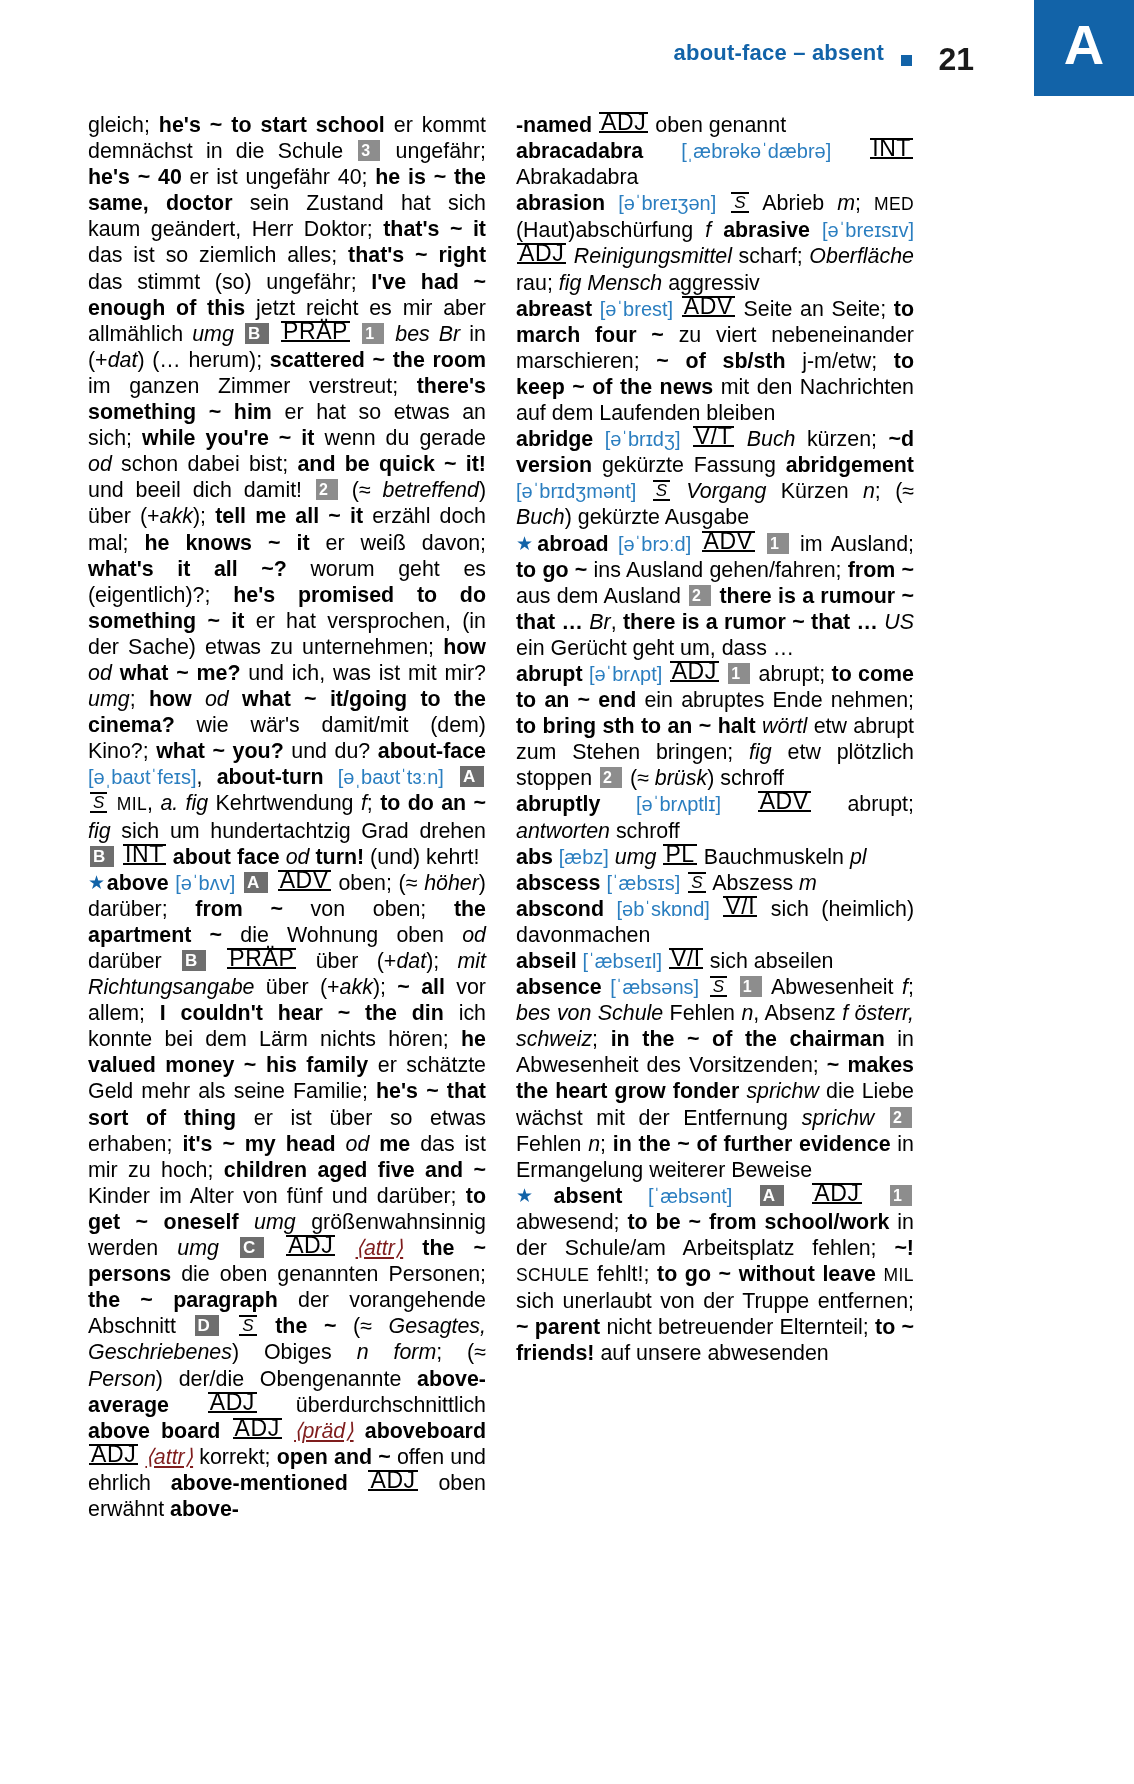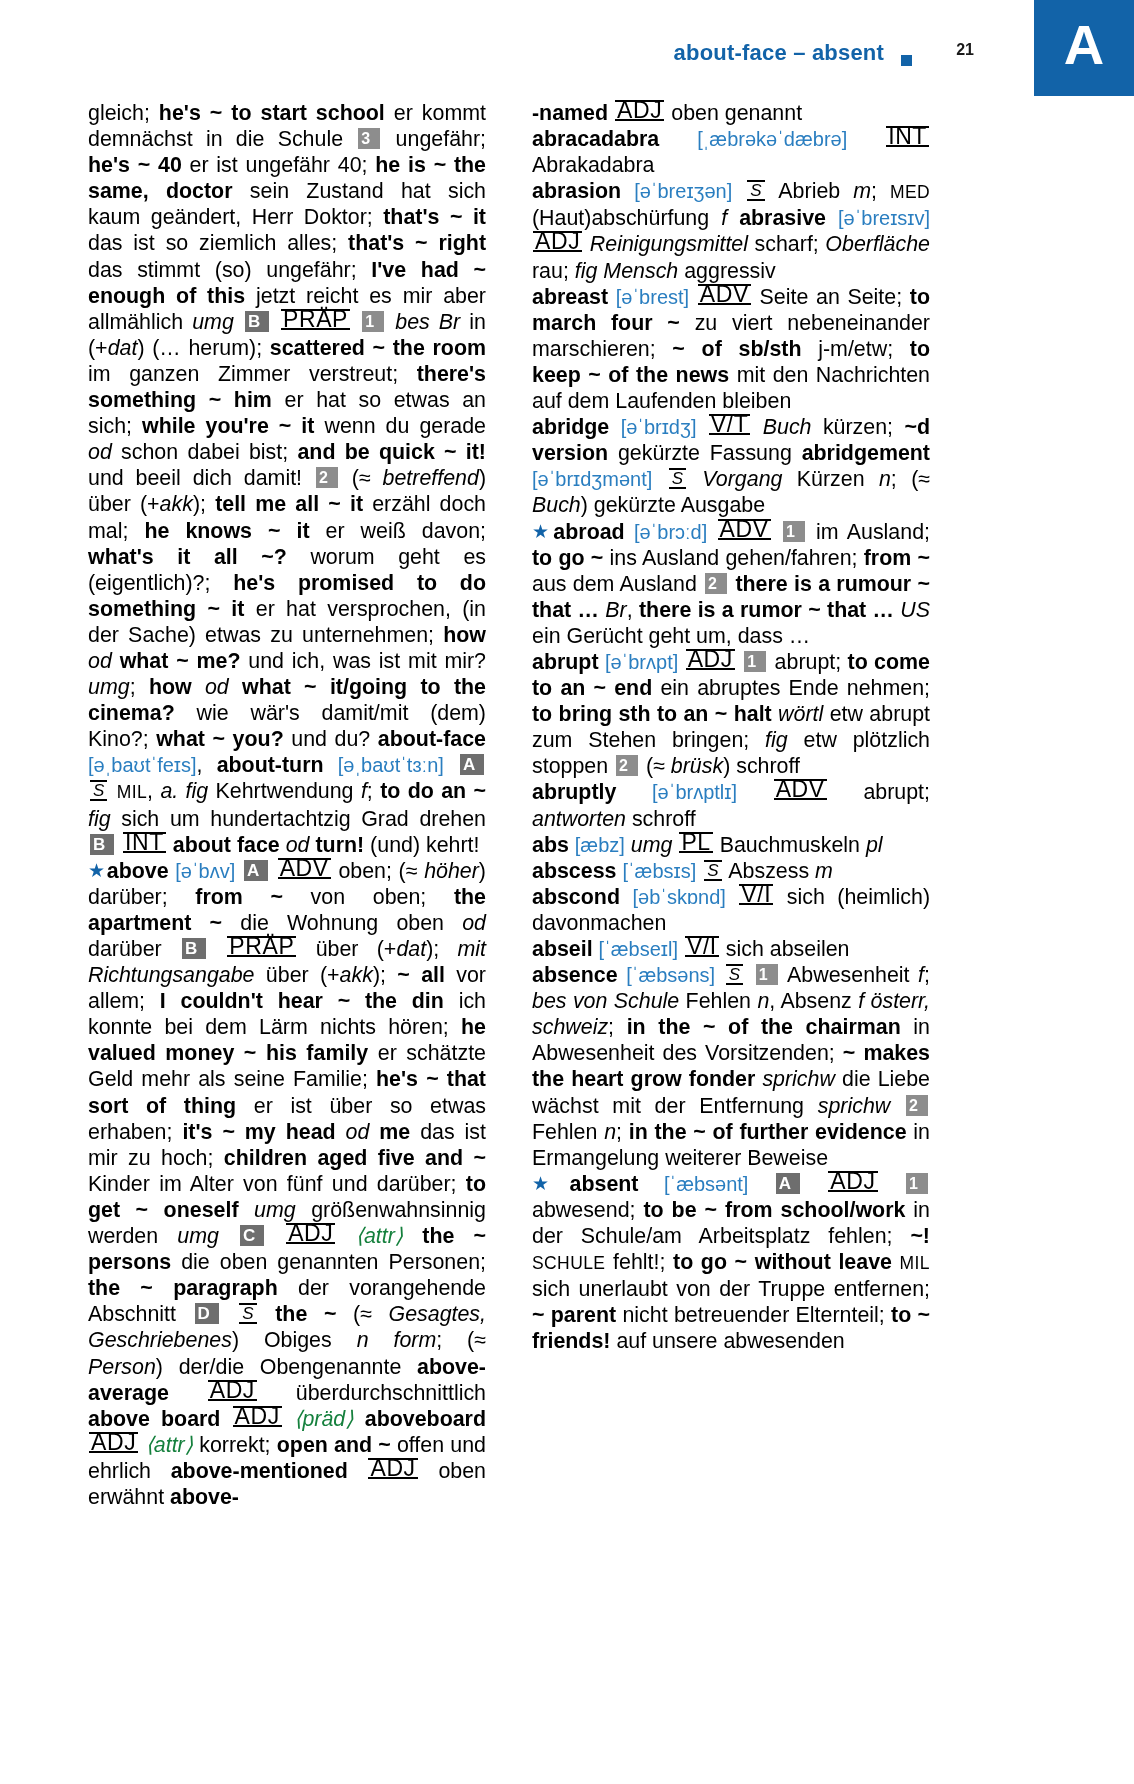--- a/index.html
+++ b/index.html
@@ -39,21 +39,21 @@
     right: 222px;
     top: 55px;
     width: 11px;
     height: 11px;
     background: #1263a8;
   }
   .page-number {
     position: absolute;
     right: 160px;
     top: 41px;
-    font-size: 16px;
+    font-size: 32px;
     font-weight: bold;
     color: #1a1a1a;
   }
   .thumb-index {
     position: absolute;
     right: 0;
     top: 0;
     width: 100px;
     height: 96px;
     background: #1263a8;
@@ -64,26 +64,26 @@
     align-items: center;
     justify-content: center;
     line-height: 1;
     padding-bottom: 6px;
     box-sizing: border-box;
   }
 
   
   .columns {
     position: absolute;
-    top: 100px;
+    top: 112px;
     left: 88px;
     width: 1000px;
     height: 1660px;
     display: flex;
-    gap: 28px;
+    gap: 12px;
   }
   .col {
     width: 398px;
     font-size: 21.4px;
     line-height: 26.1px;
     text-align: justify;
     text-align-last: left;
     -webkit-hyphens: none;
     hyphens: none;
     word-spacing: 0px;
@@ -99,21 +99,21 @@
   .hw-dark {        
     font-weight: bold;
     color: #000;
   }
   .ipa {            
     color: #2a7ec0;
     font-weight: normal;
     font-size: 20px;
   }
   .ital { font-style: italic; }
-  .ital-blue { font-style: italic; color: #15803d; }
+  .ital-blue { font-style: italic; color: #7f1d1d; text-decoration: underline; }
   .sc {             
     font-size: 17.5px;
     letter-spacing: 0.4px;
   }
   .blue-txt { color: #1263a8; }
 
   
   .gram {
     display: inline-block;
     border-top: 2px solid #000;

